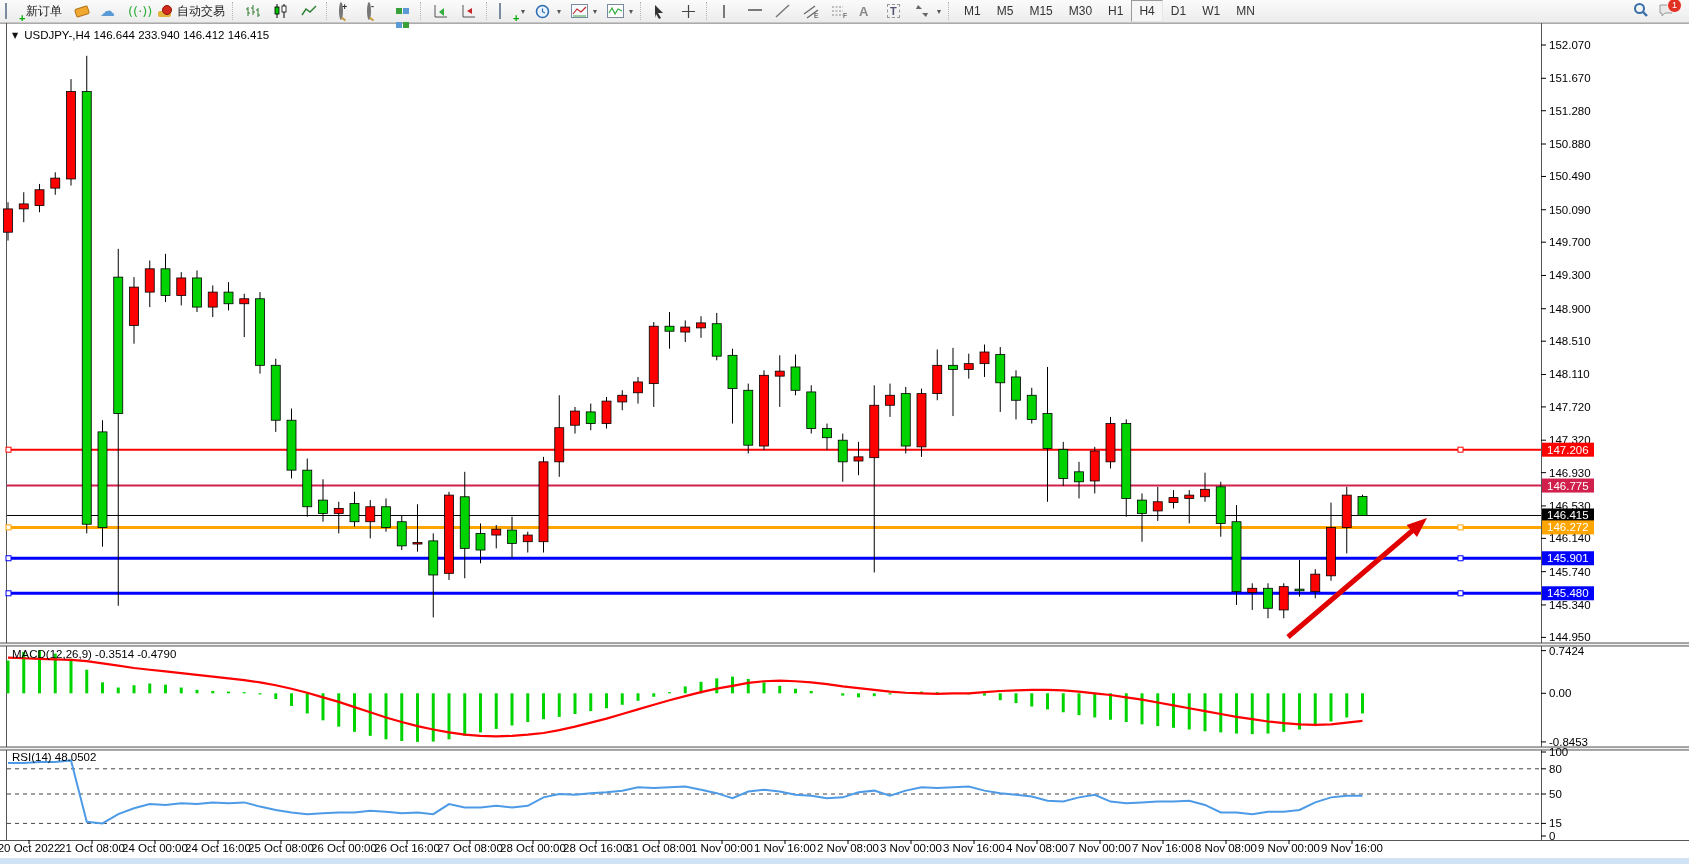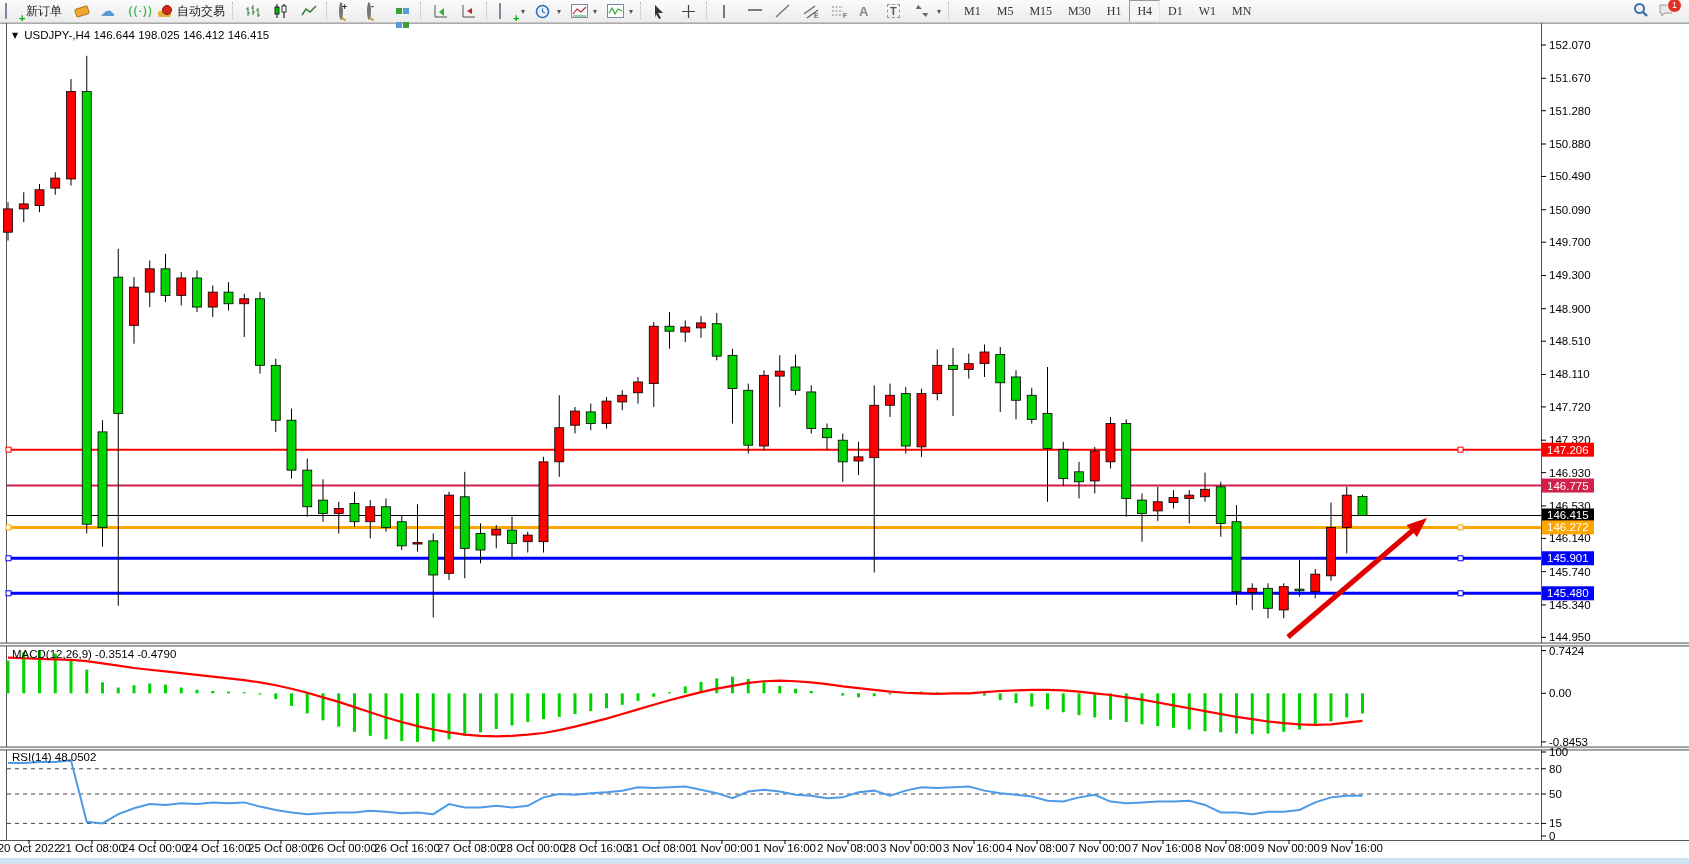--- a/index.html
+++ b/index.html
@@ -5,21 +5,21 @@
   html,body{margin:0;padding:0;background:#fff;width:1689px;height:864px;overflow:hidden;
     font-family:"Liberation Sans","DejaVu Sans",sans-serif;-webkit-font-smoothing:none;}
   
   #toolbar{position:absolute;left:0;top:0;width:1689px;height:22px;background:linear-gradient(#fbfbfb,#ececec);
     border-bottom:1px solid #c6c6c6;display:flex;align-items:center;font-size:12px;color:#222;z-index:40;}
   .tgroup{display:flex;align-items:center;height:22px;}
   .tbtn{display:flex;align-items:center;gap:3px;padding:0 5px;height:20px;cursor:default;white-space:nowrap;}
   .sep{width:5px;height:18px;margin:0 2px;border-left:1px dotted #b5b5b5;}
   .caret{font-size:8px;color:#555;margin-left:1px;}
   .tficon{width:18px;height:15px;position:relative;display:inline-block;}
-  .tf{padding:0 7px;height:20px;display:flex;align-items:center;font-size:12px;color:#333;border:1px solid transparent;font-family:Liberation Serif, serif;}
+  .tf{padding:0 7px;height:20px;display:flex;align-items:center;font-size:12px;color:#333;border:1px solid transparent;}
   .tf.active{background:#f6f6f6;border:1px solid #9a9a9a;border-right-color:#e7e7e7;border-bottom-color:#e7e7e7;}
   #tb-right{margin-left:auto;display:flex;align-items:center;gap:10px;padding-right:14px;}
   .badge{position:absolute;top:-5px;right:-7px;background:#e03123;color:#fff;border-radius:50%;
     width:13px;height:13px;font-size:9px;display:flex;align-items:center;justify-content:center;border:1px solid #fff;}
   
   .doc{width:11px;height:13px;background:#fff;border:1px solid #7a8aa0;position:relative;}
   .plus{position:absolute;right:-4px;bottom:-3px;width:8px;height:8px;color:#0a0;font-weight:bold;font-size:11px;line-height:8px;}
   .sq{display:inline-block;width:6px;height:6px;margin:0.5px;}
   .mag{width:9px;height:9px;border:2px solid #777;border-radius:50%;position:relative;}
   .mag:after{content:"";position:absolute;width:5px;height:2px;background:#c79b3a;right:-5px;bottom:-2px;transform:rotate(38deg);}
@@ -212,21 +212,21 @@
           <path d="M1 2h12v8H6l-3 3v-3H1z" fill="#e8e8e8" stroke="#9a9a9a"></path>
         </svg>
       <span class="badge">1</span>
     </span>
   </div>
 </div>
 
 <div id="chartbox">
   <div id="title-overlay">
     <span class="tri glyph">▼</span>
-    <span>USDJPY-,H4  146.644 198.025 146.412 146.415</span>
+    <span>USDJPY-,H4  146.644 233.940 146.412 146.415</span>
   </div>
   <svg id="chart-svg" width="1689" height="842">
       <rect x="0" y="0" width="1689" height="842" fill="#ffffff"></rect>
       <line x1="0" y1="1.5" x2="1689" y2="1.5" stroke="#aaaaaa"></line>
       <line x1="6.5" y1="1" x2="6.5" y2="818" stroke="#555555"></line>
       <line x1="1541.5" y1="1" x2="1541.5" y2="818" stroke="#555555"></line>
       <line x1="7" y1="427.6848000000004" x2="1541" y2="427.6848000000004" stroke="#ff0000" stroke-width="2"></line>
       <rect x="6" y="425.1848000000004" width="5" height="5" fill="#ffffff" stroke="#ff0000"></rect>
       <rect x="1458" y="425.1848000000004" width="5" height="5" fill="#ffffff" stroke="#ff0000"></rect>
       <line x1="7" y1="463.54399999999896" x2="1541" y2="463.54399999999896" stroke="#d2204c" stroke-width="2"></line>

